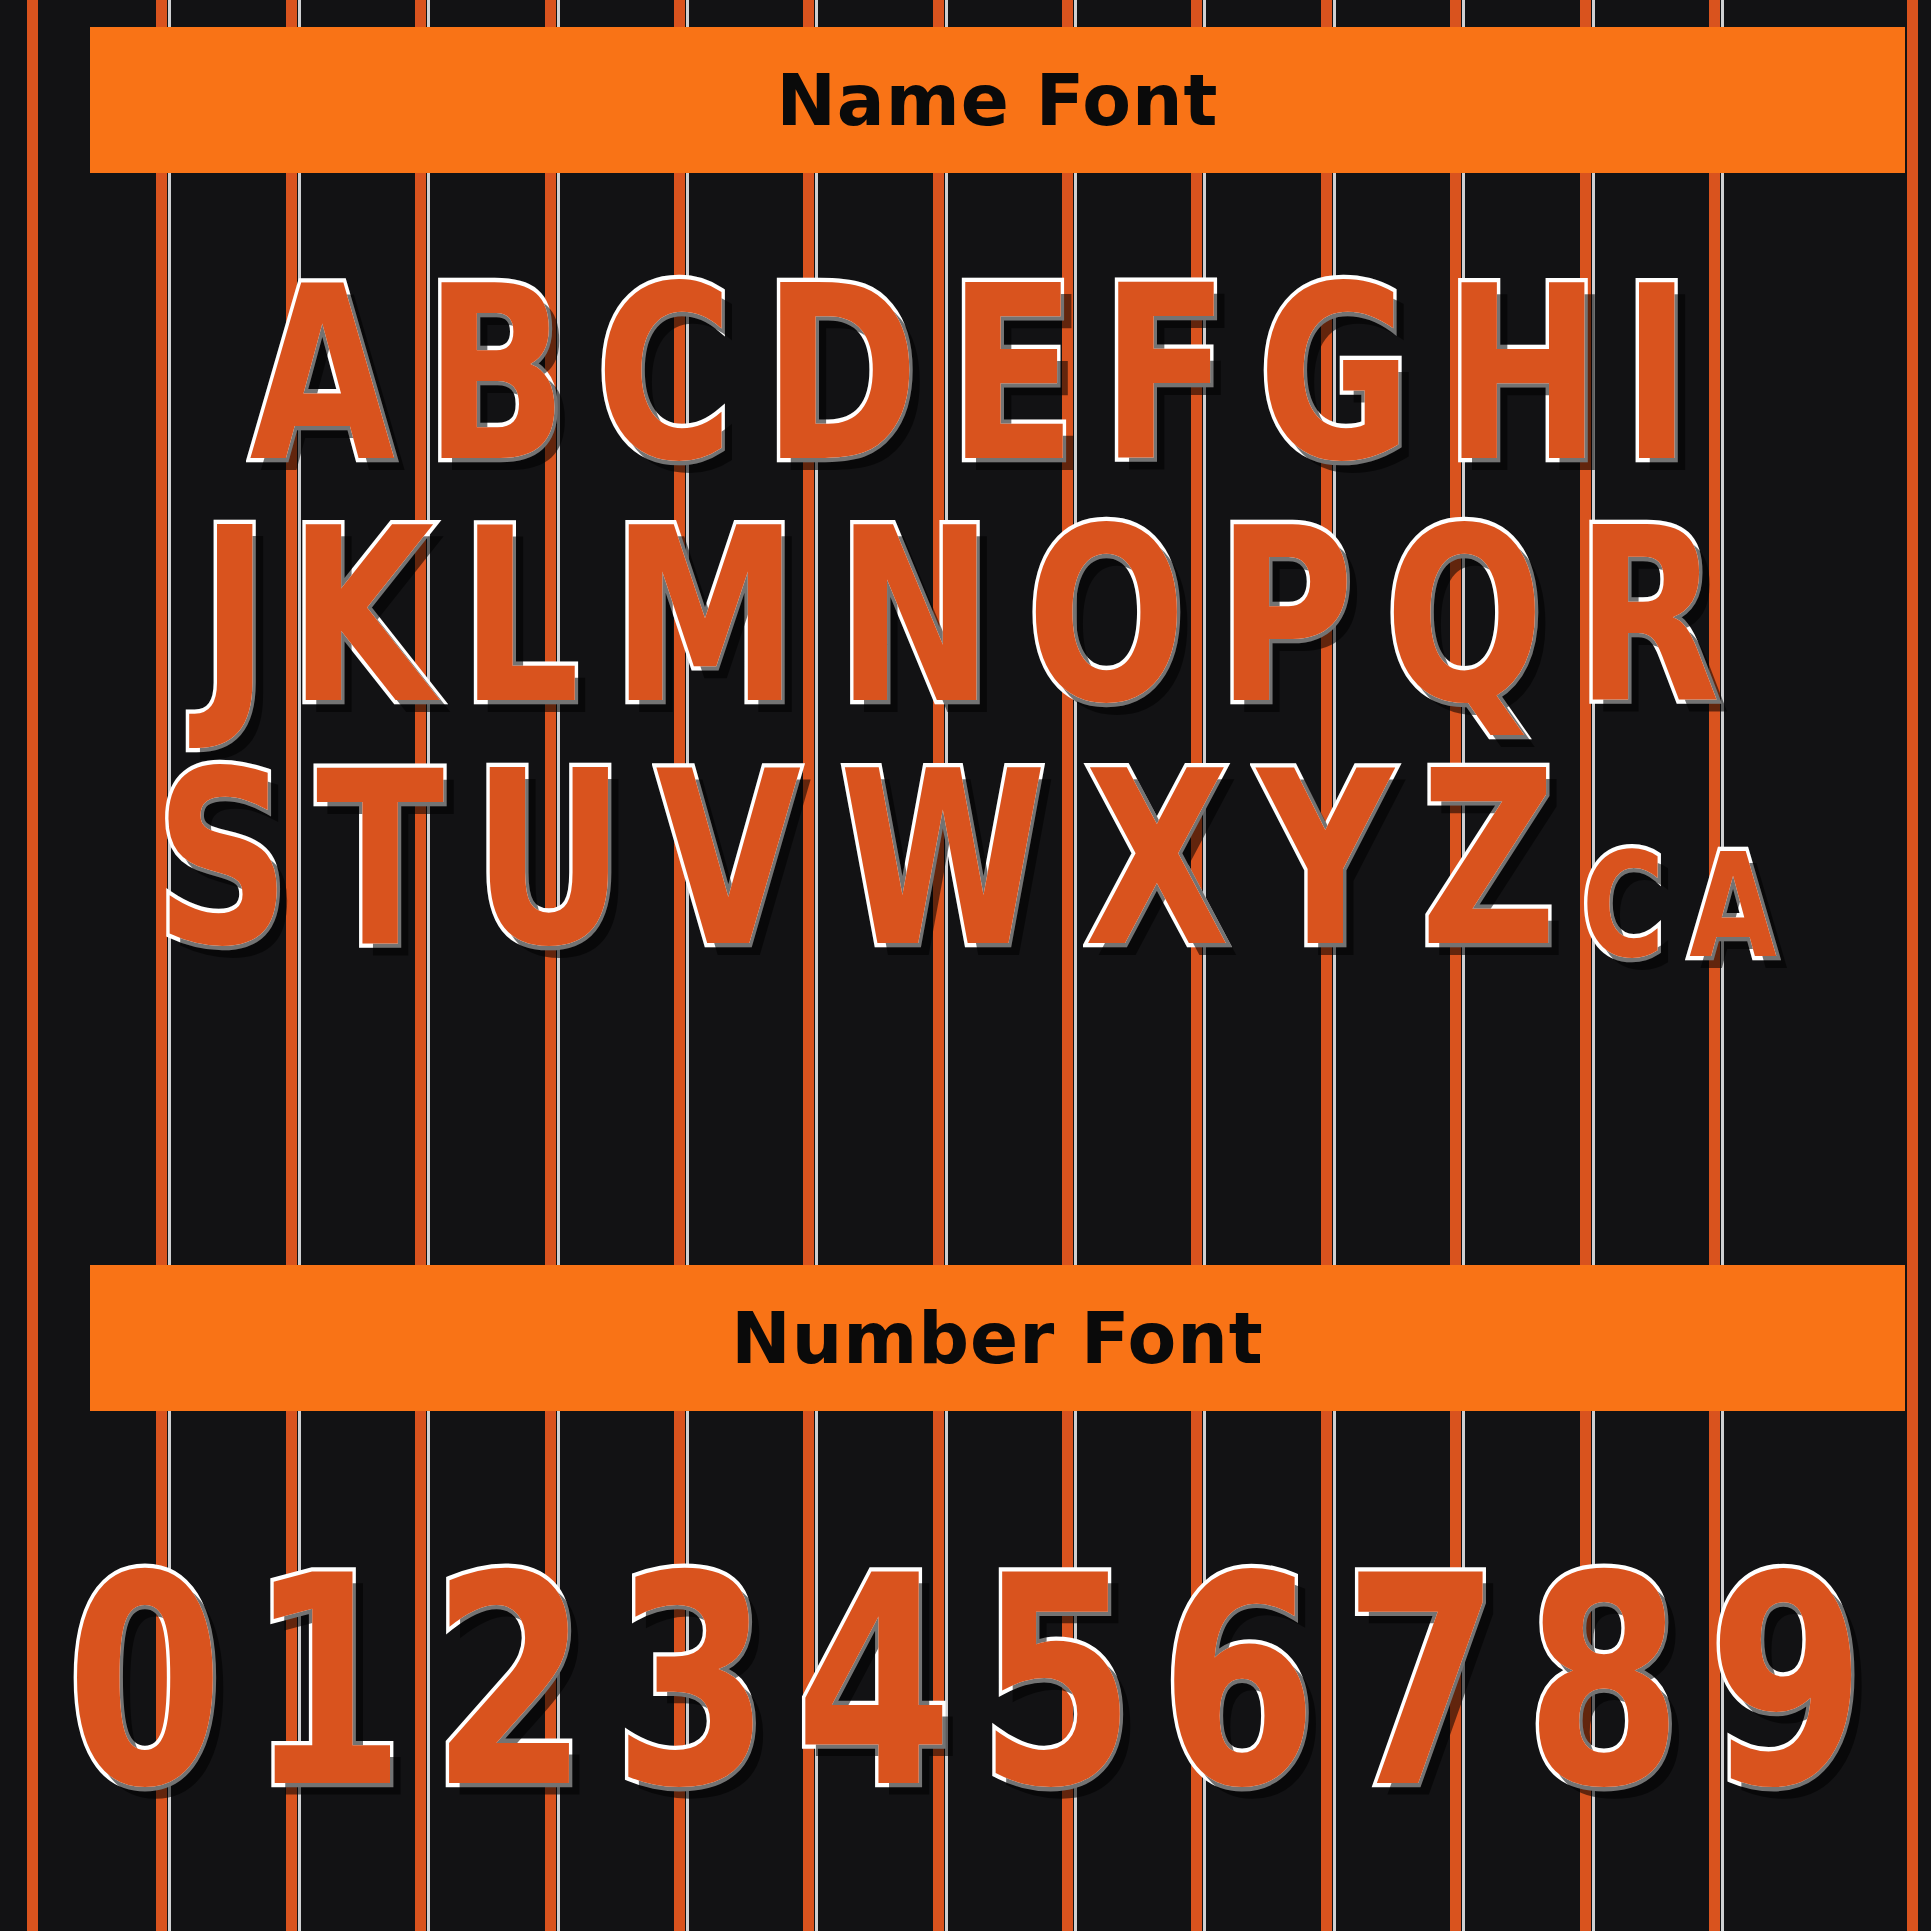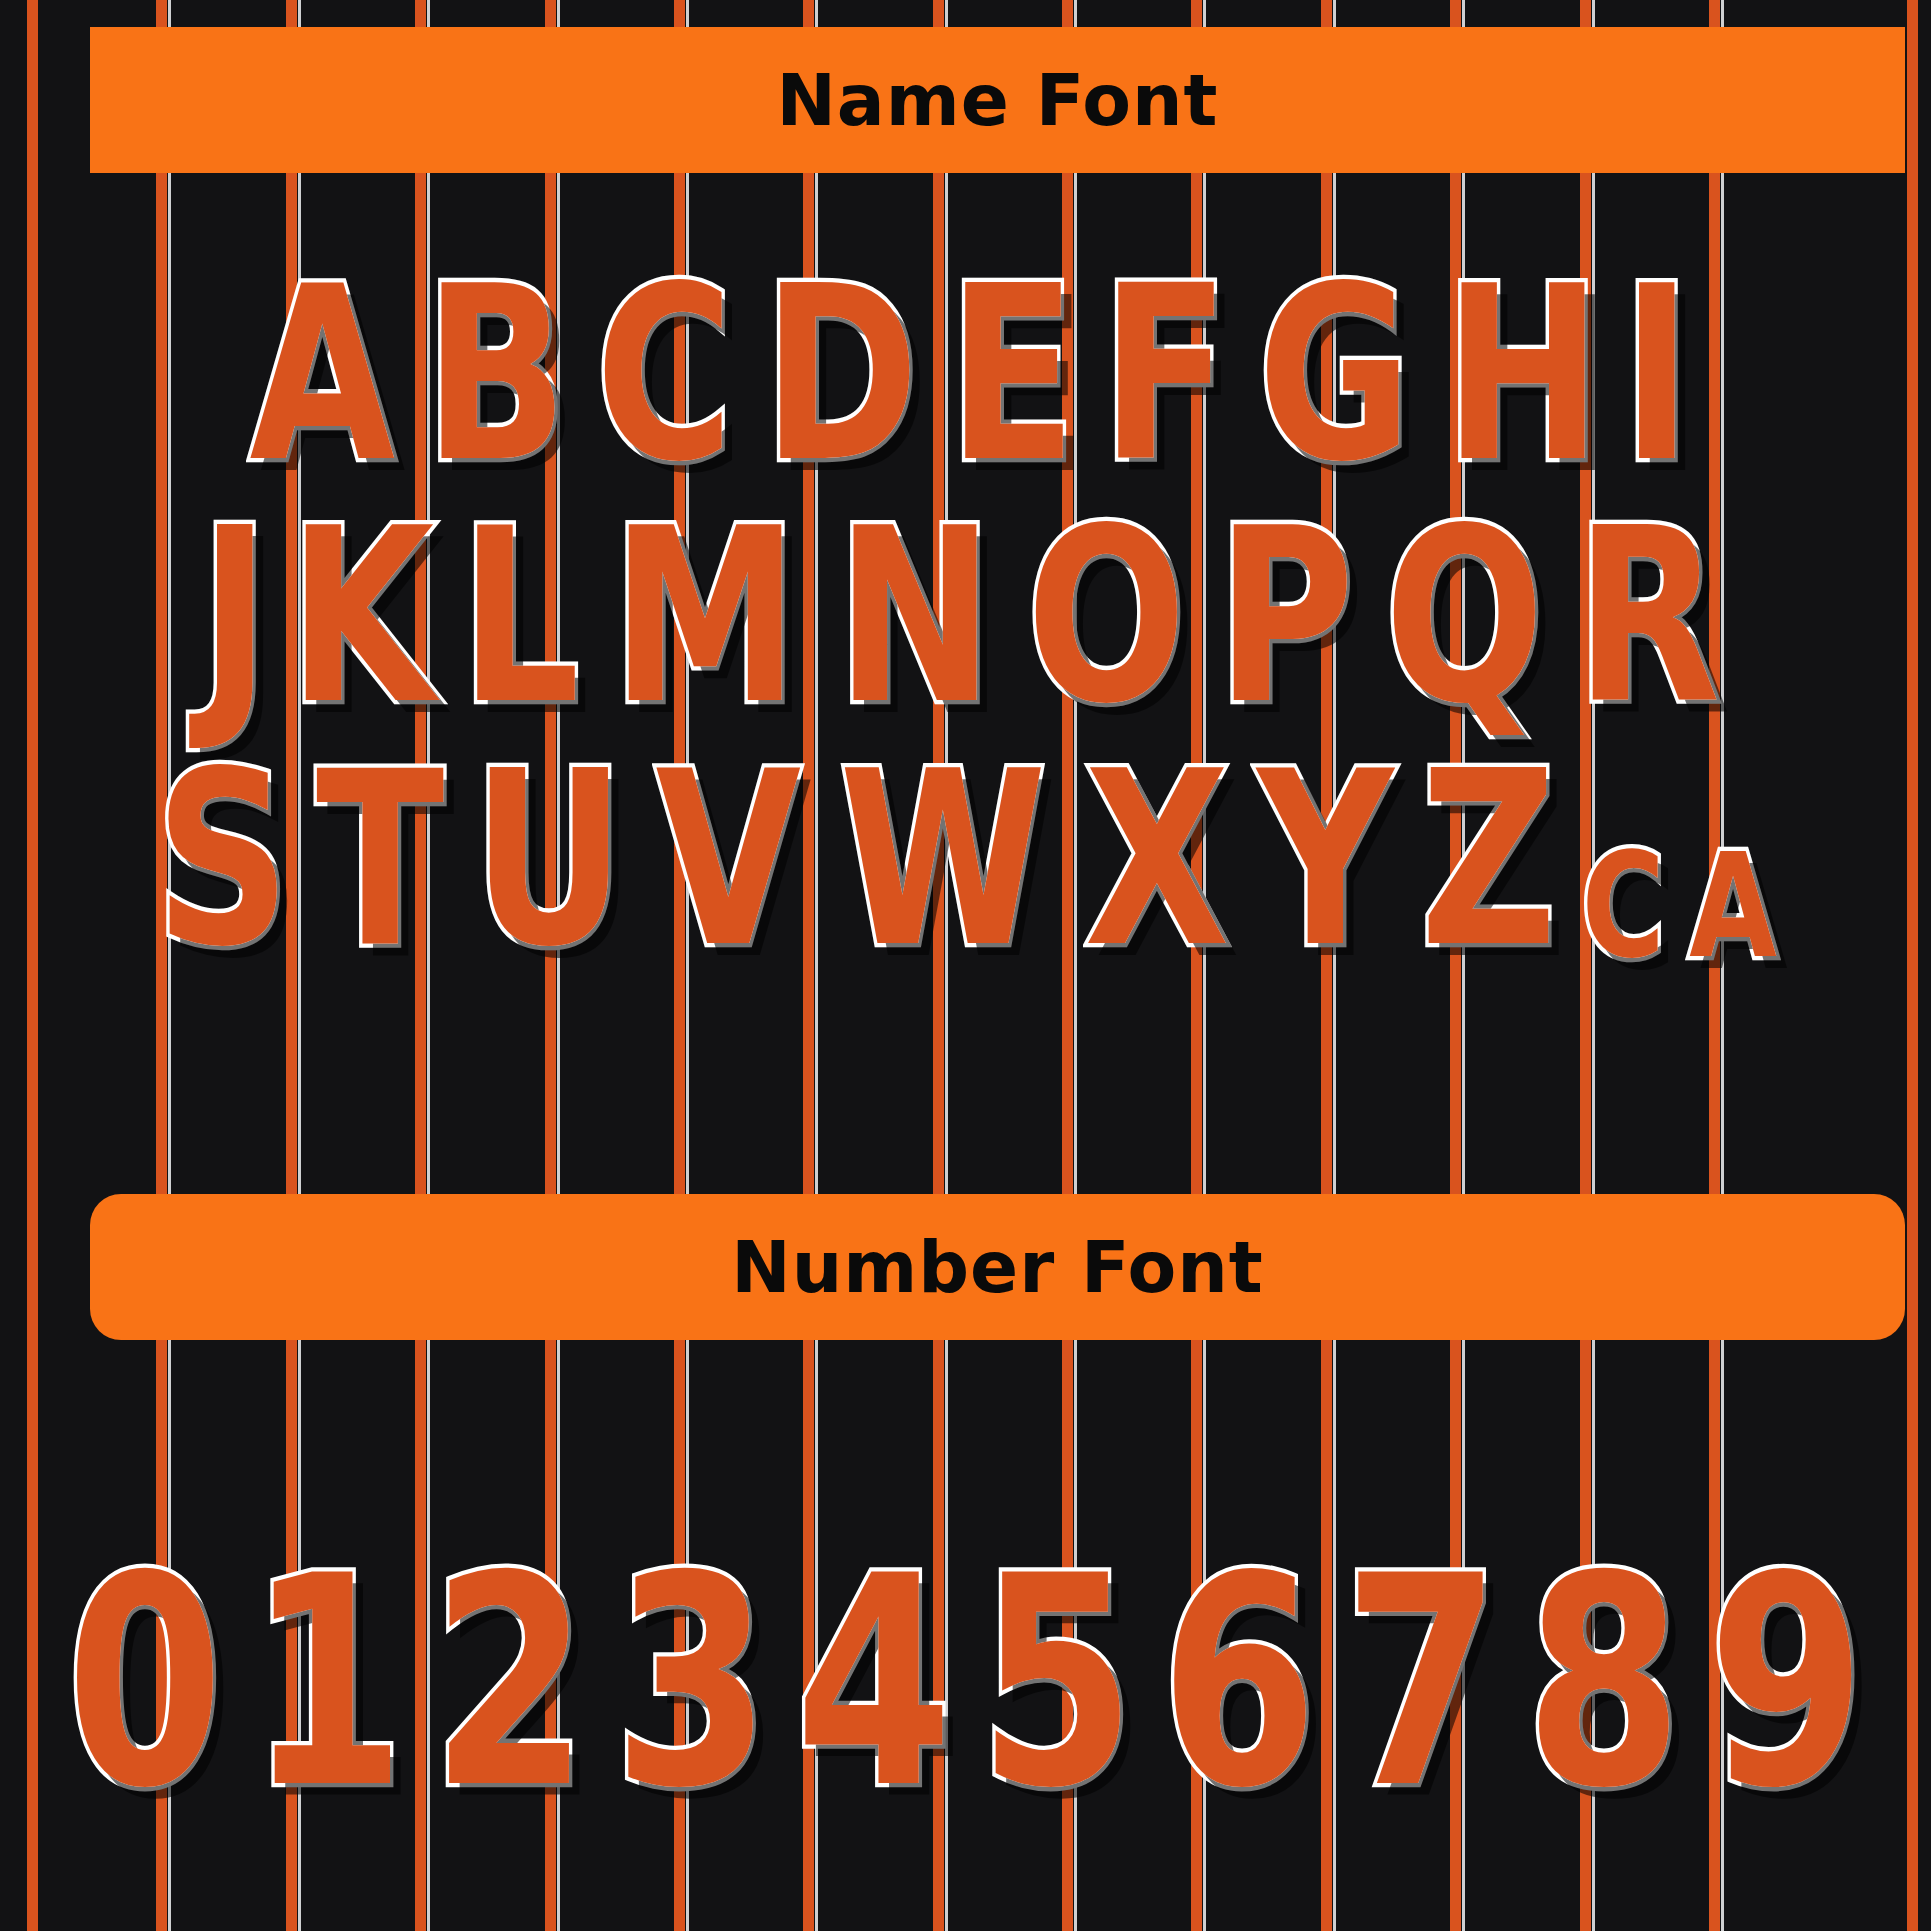--- a/index.html
+++ b/index.html
@@ -56,21 +56,21 @@
   }
   .banner-label {
     font-family: "DejaVu Sans", sans-serif;
     font-weight: bold;
     font-size: 71px;
     color: #0a0a0a;
     letter-spacing: 1px;
     line-height: 1;
   }
   #banner-name { top: 27px; }
-  #banner-number { top: 1194px; border-radius: 31px; }
+  #banner-number { top: 1265px; }
 
   
   .glyph-area {
     position: absolute;
     z-index: 4;
     left: 0; right: 0;
   }
   .glyph-row {
     display: flex;
     align-items: flex-end;

